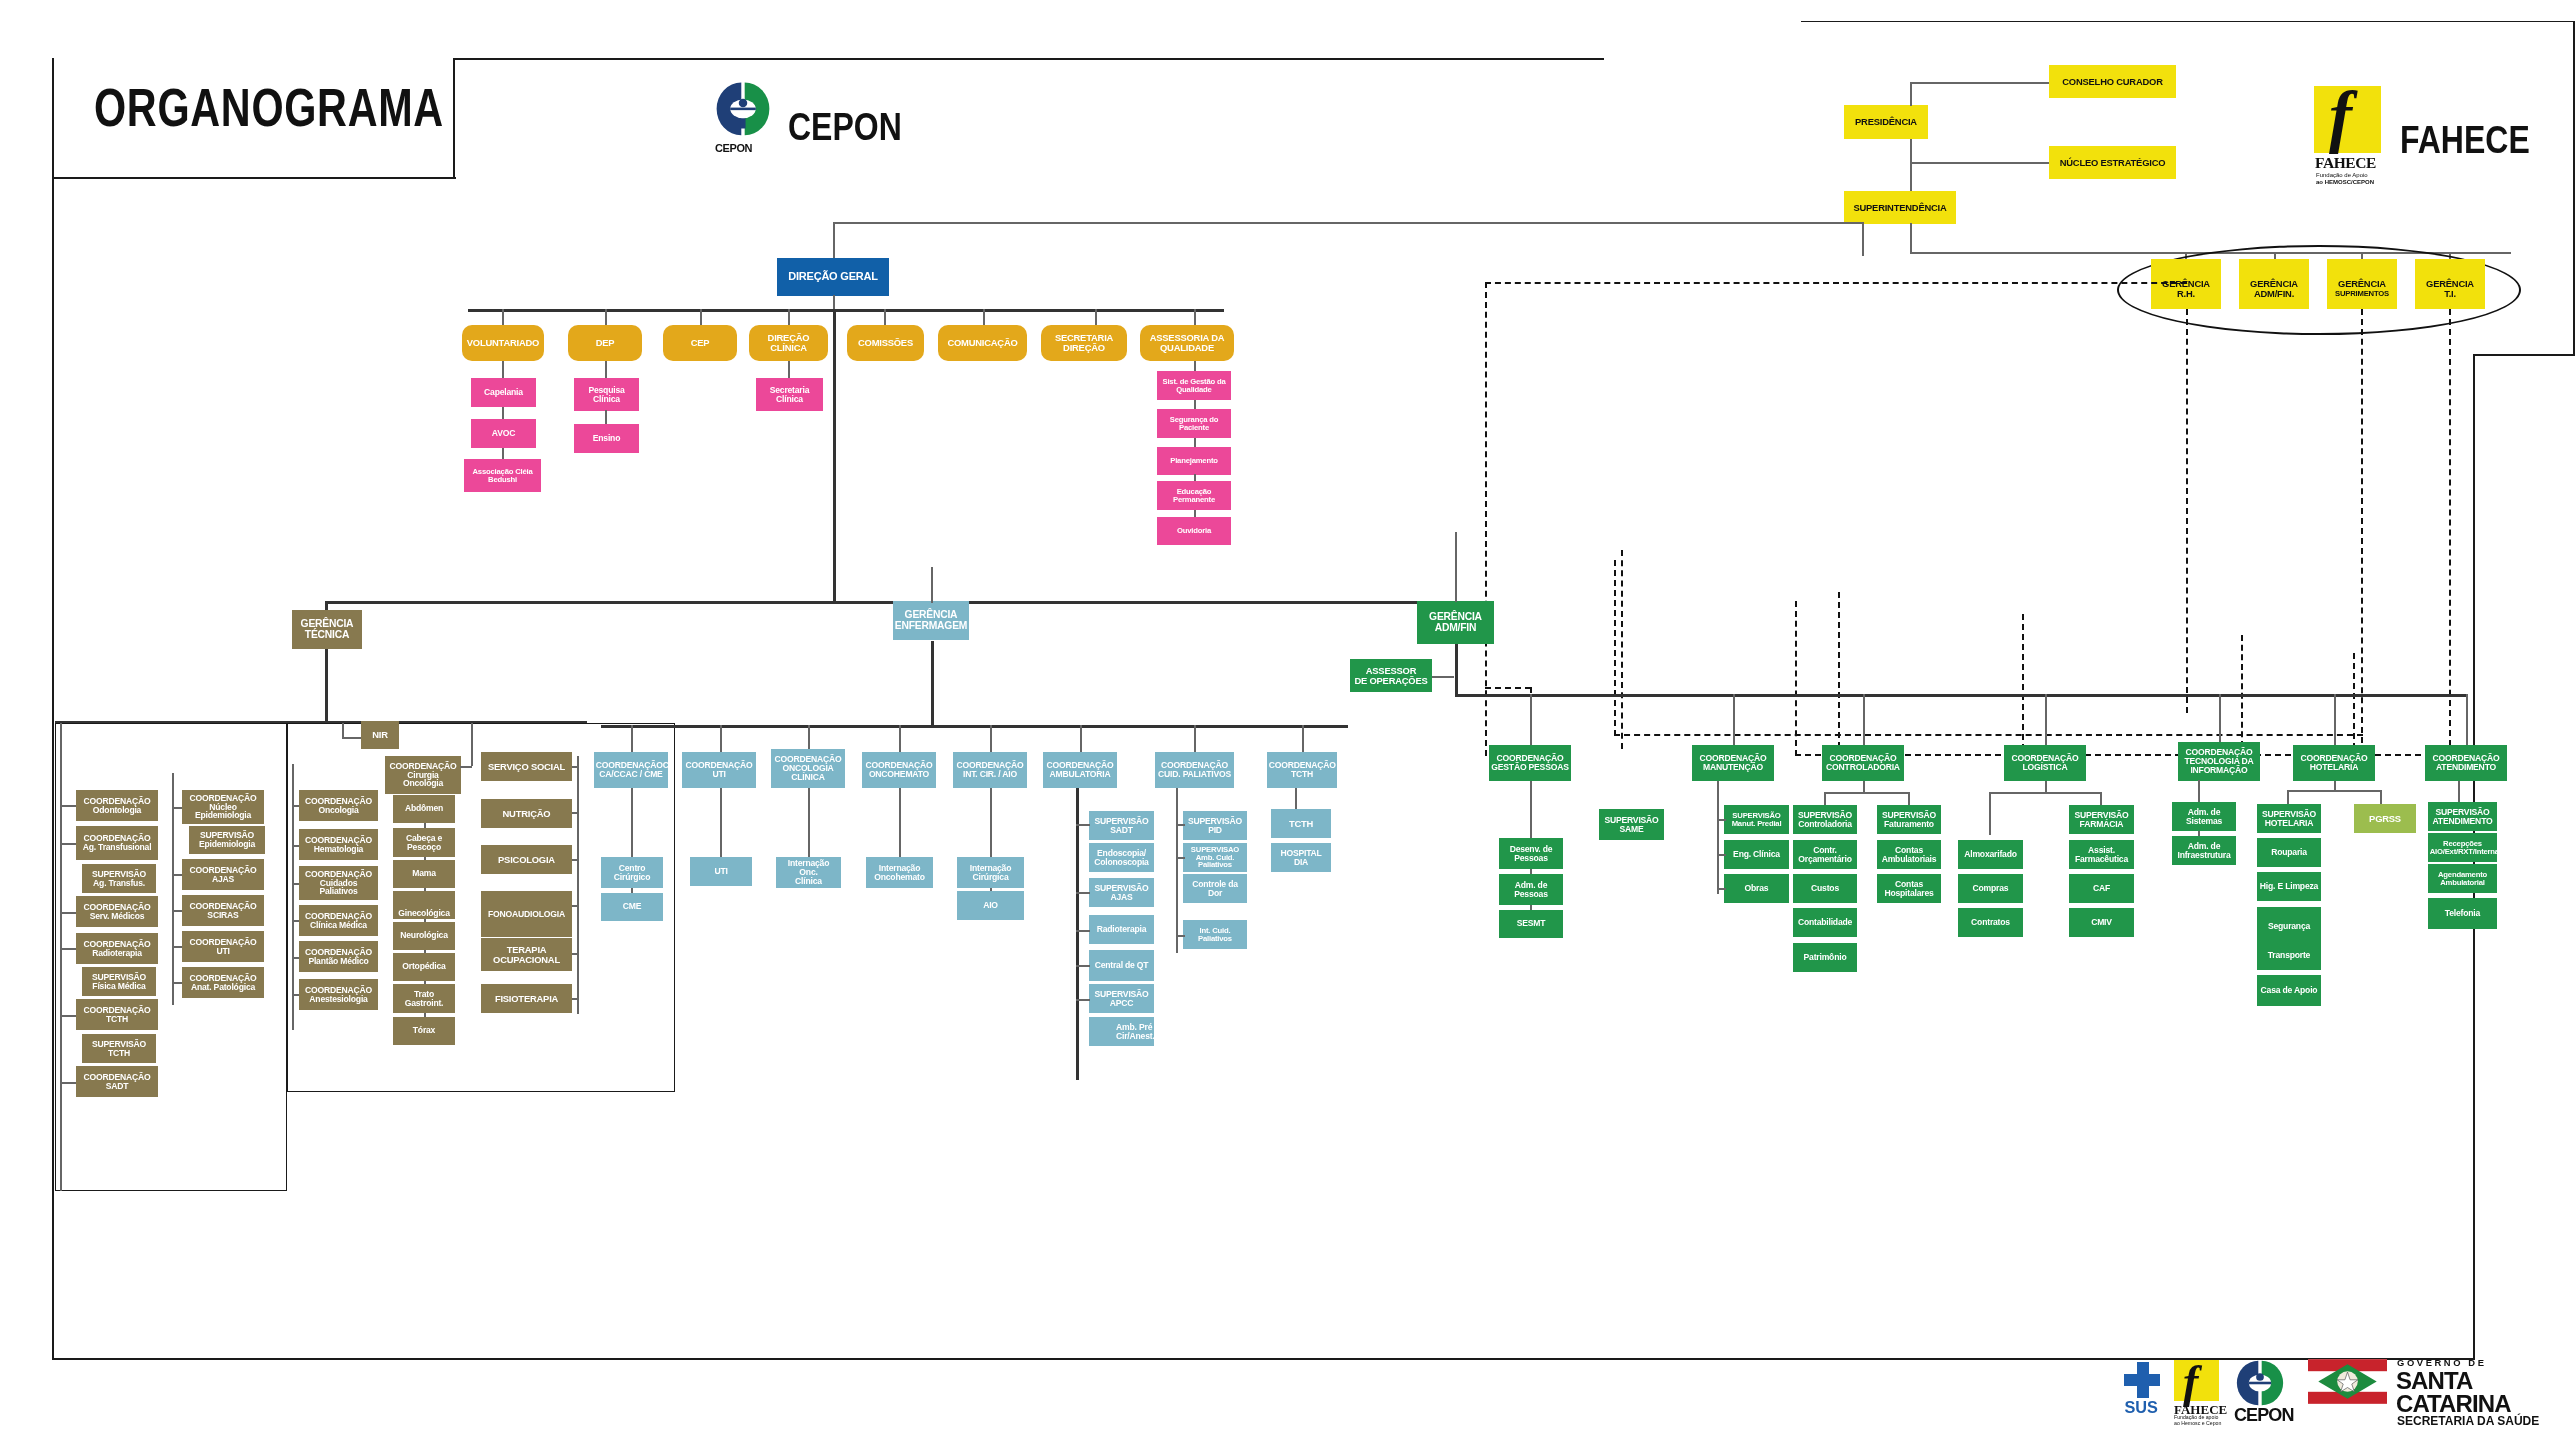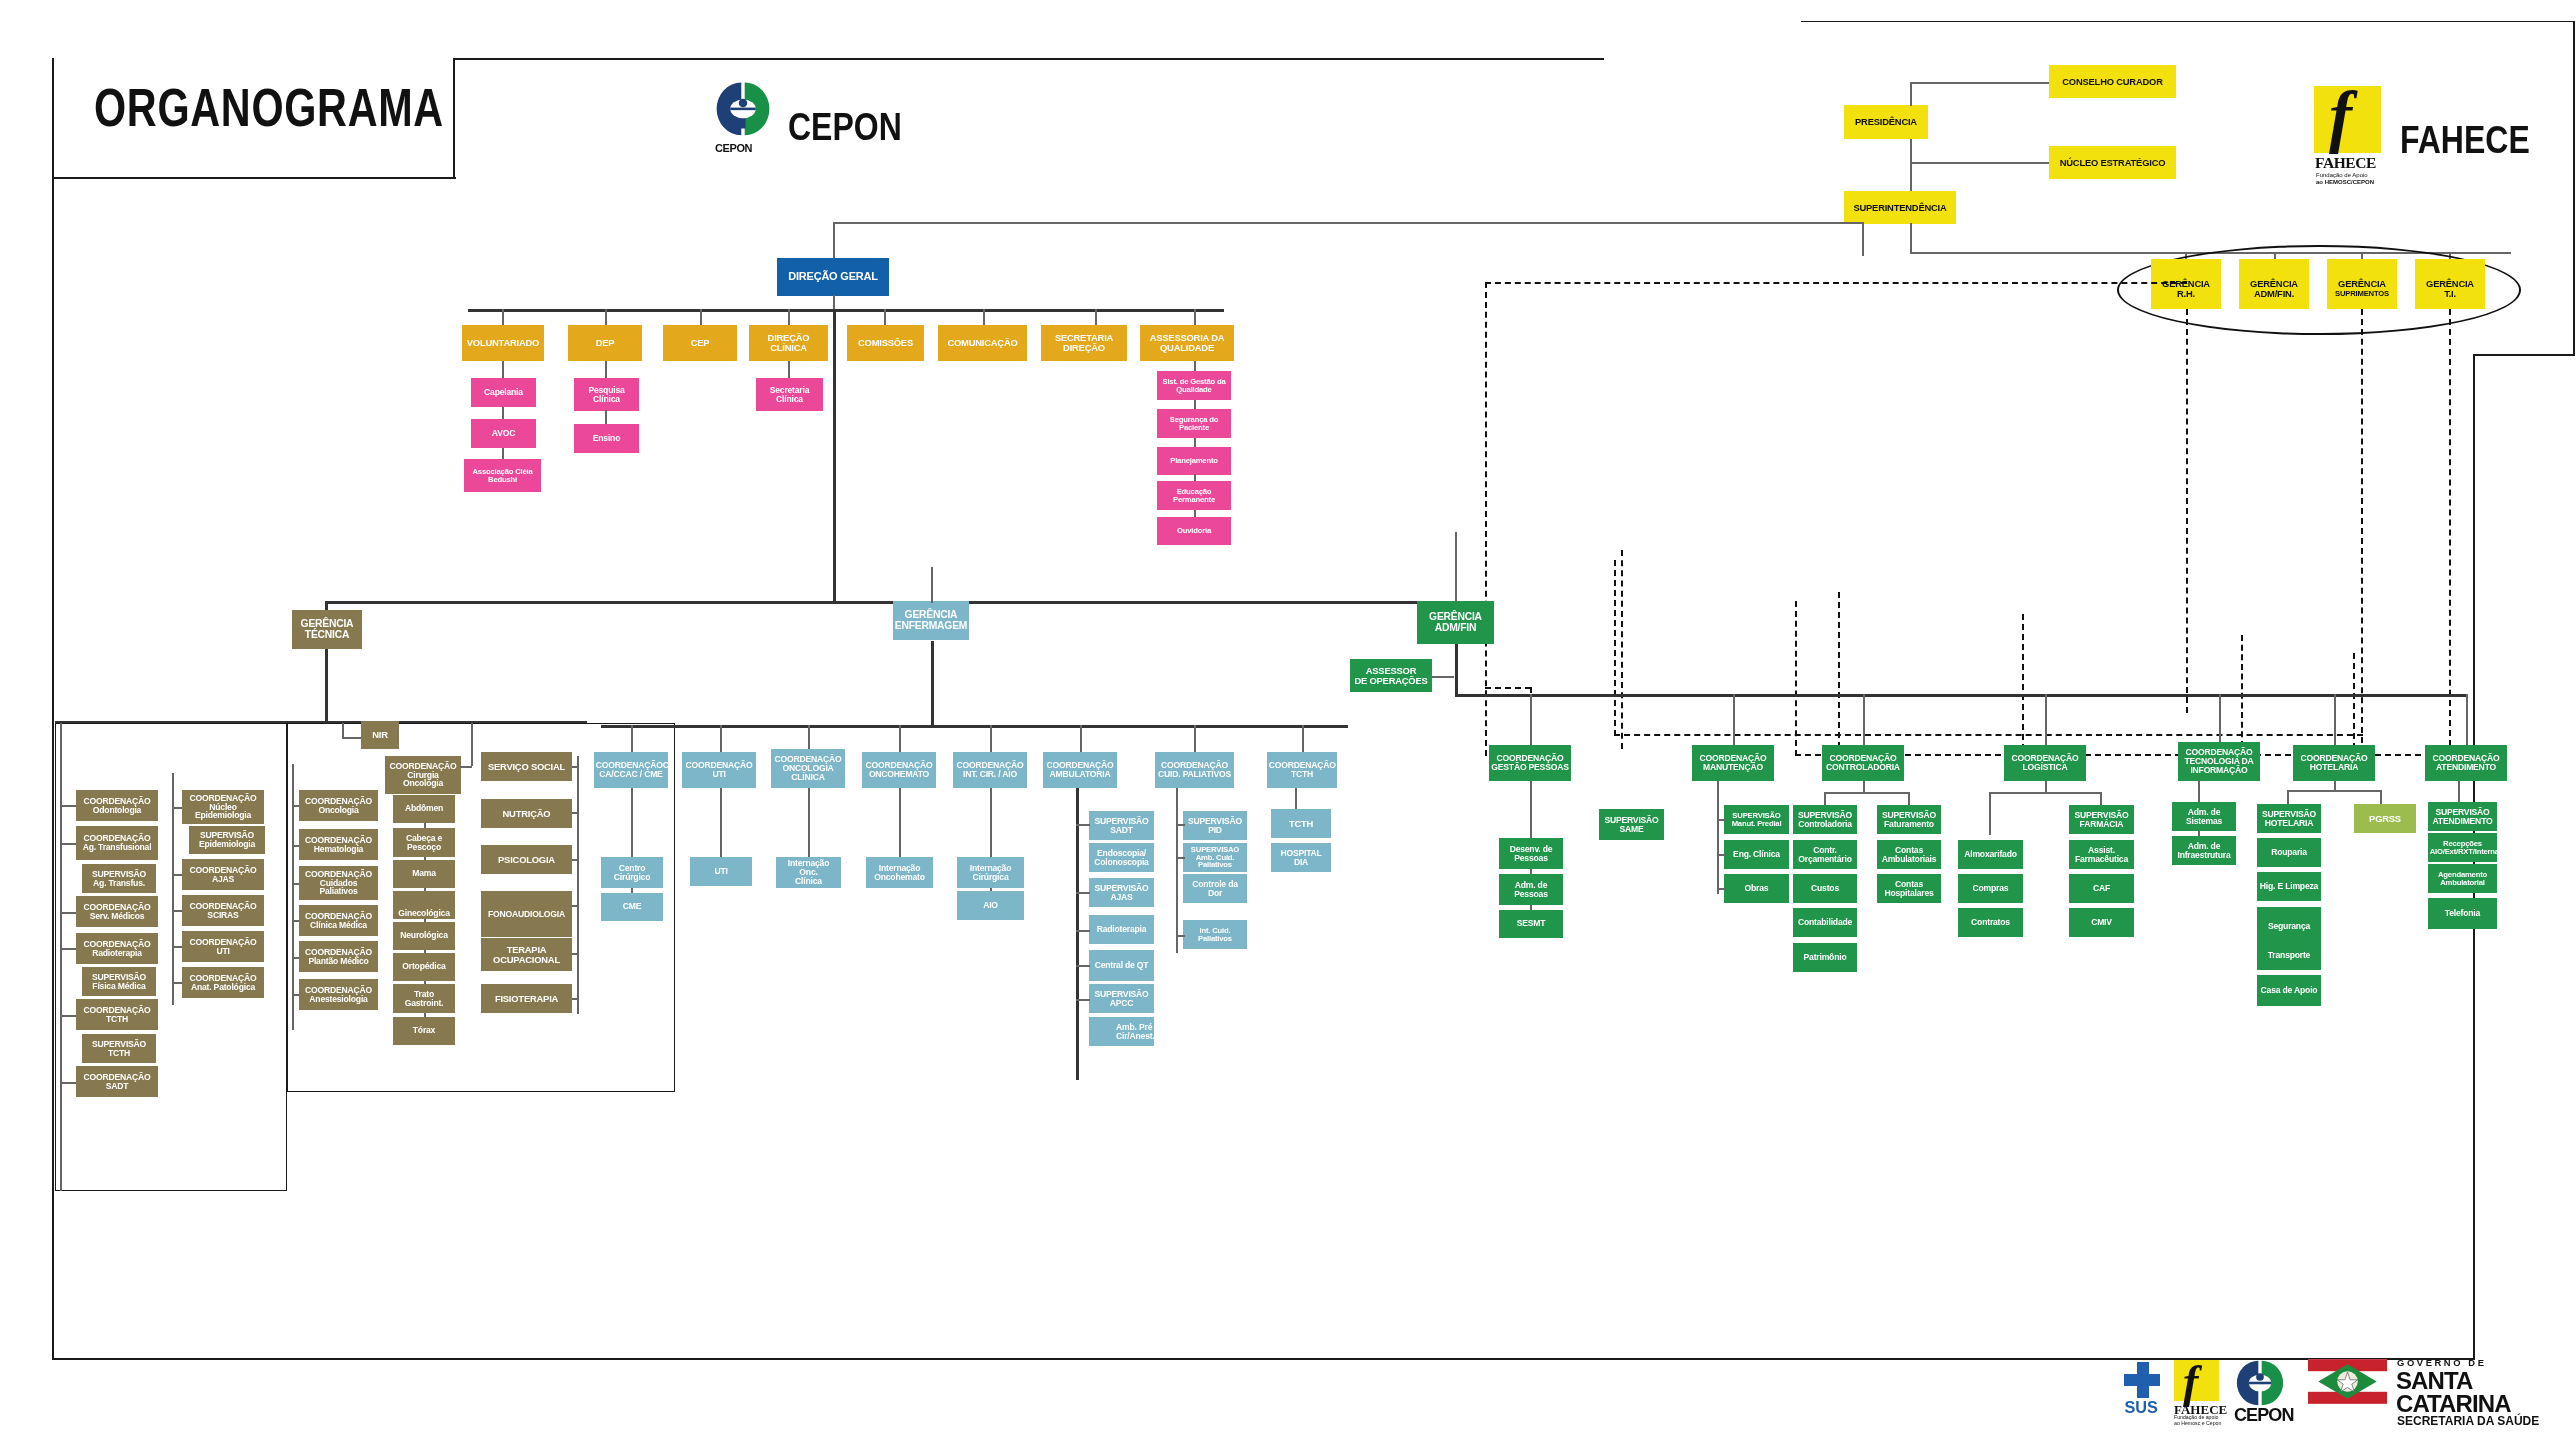--- a/index.html
+++ b/index.html
@@ -34,21 +34,21 @@
     font-weight:bold;
     line-height:1.03;
     padding:0.9px 1.7px;
     overflow:hidden;
     letter-spacing:-0.2px;
   }
   .node span { display:block; width:100%; }
 
   .c-yellow   { background:#F2E10C; color:#111111; }
   .c-blue     { background:#1160A8; color:#ffffff; }
-  .c-gold     { background:#E3A81B; color:#ffffff; }
+  .c-gold     { background:#E3A81B; color:#ffffff;border-radius:10px; }
   .c-gold2    { background:#ec4899; color:#ffffff; }
   .c-olive    { background:#87794F; color:#ffffff; }
   .c-lblue    { background:#7DB6C8; color:#ffffff; }
   .c-green    { background:#21964A; color:#ffffff; }
   .c-ltgreen  { background:#9CBD4E; color:#ffffff; }
   .t9  { font-size:7.7px; }
   .t10 { font-size:8.6px; }
   .t11 { font-size:9.4px; }
   .t12 { font-size:10.3px; }
   .t13 { font-size:11px; }

